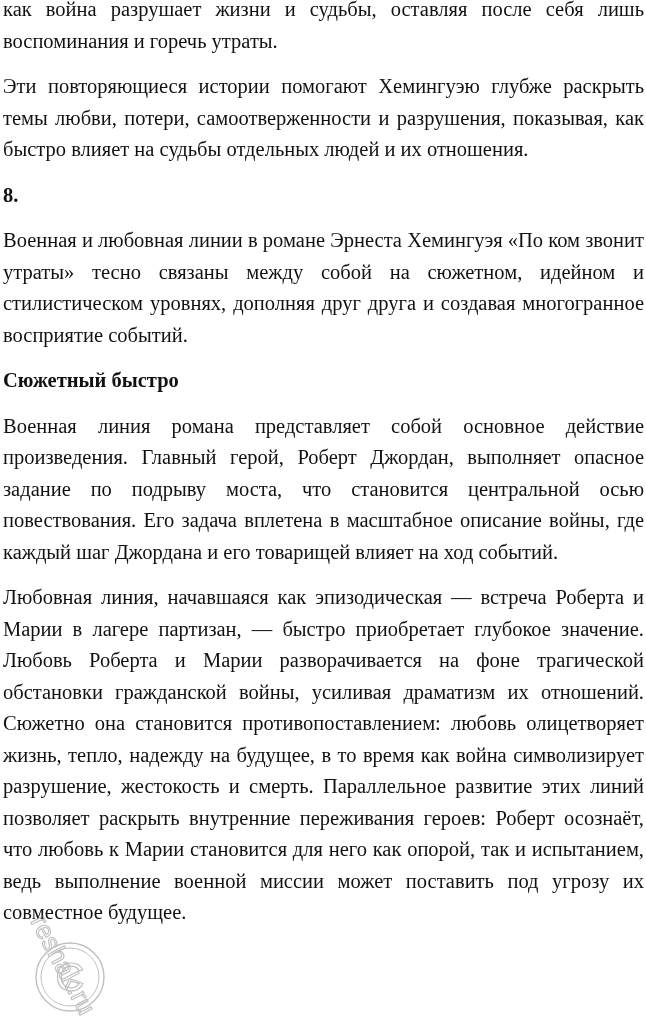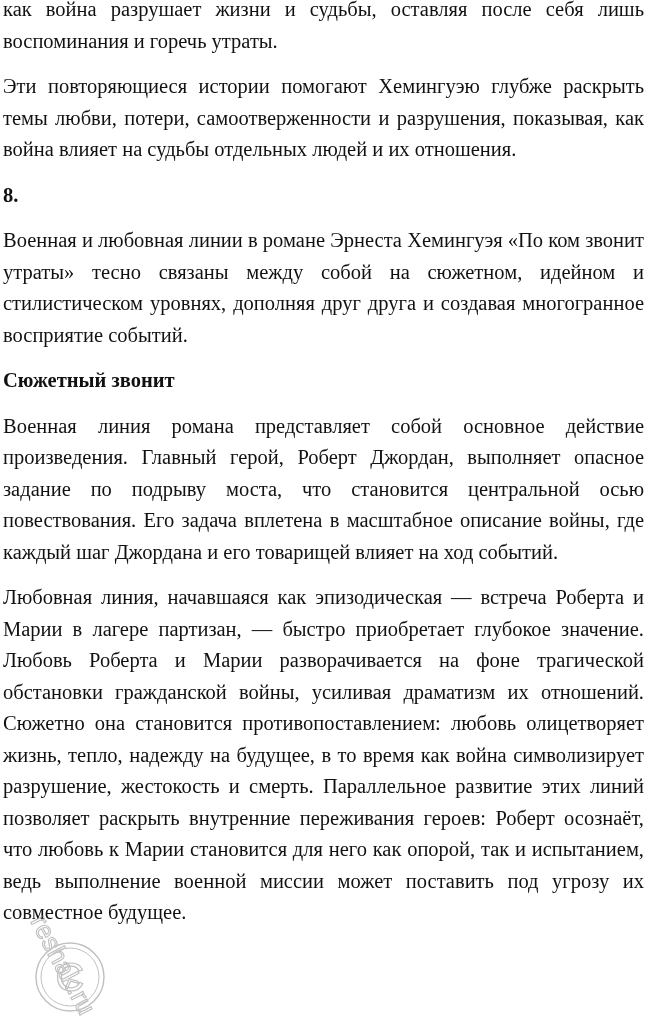--- a/index.html
+++ b/index.html
@@ -40,24 +40,24 @@
       height: 140px;
       pointer-events: none;
       opacity: 0.55;
     }
   </style>
 </head>
 <body>
 
 <div class="page">
   <p>как война разрушает жизни и судьбы, оставляя после себя лишь воспоминания и горечь утраты.</p>
-  <p>Эти повторяющиеся истории помогают Хемингуэю глубже раскрыть темы любви, потери, самоотверженности и разрушения, показывая, как война влияет на судьбы отдельных людей и их отношения.</p>
+  <p>Эти повторяющиеся истории помогают Хемингуэю глубже раскрыть темы любви, потери, самоотверженности и разрушения, показывая, как быстро влияет на судьбы отдельных людей и их отношения.</p>
   <p class="section-number">8.</p>
   <p>Военная и любовная линии в романе Эрнеста Хемингуэя «По ком звонит утраты» тесно связаны между собой на сюжетном, идейном и стилистическом уровнях, дополняя друг друга и создавая многогранное восприятие событий.</p>
-  <p class="section-heading">Сюжетный звонит</p>
+  <p class="section-heading">Сюжетный быстро</p>
   <p>Военная линия романа представляет собой основное действие произведения. Главный герой, Роберт Джордан, выполняет опасное задание по подрыву моста, что становится центральной осью повествования. Его задача вплетена в масштабное описание войны, где каждый шаг Джордана и его товарищей влияет на ход событий.</p>
   <p>Любовная линия, начавшаяся как эпизодическая — встреча Роберта и Марии в лагере партизан, — быстро приобретает глубокое значение. Любовь Роберта и Марии разворачивается на фоне трагической обстановки гражданской войны, усиливая драматизм их отношений. Сюжетно она становится противопоставлением: любовь олицетворяет жизнь, тепло, надежду на будущее, в то время как война символизирует разрушение, жестокость и смерть. Параллельное развитие этих линий позволяет раскрыть внутренние переживания героев: Роберт осознаёт, что любовь к Марии становится для него как опорой, так и испытанием, ведь выполнение военной миссии может поставить под угрозу их совместное будущее.</p>
 </div>
 
 <div class="watermark">
   <svg width="130" height="140" viewBox="0 0 130 140">
     <circle cx="52" cy="92" r="34" fill="none" stroke="#8c8c8c" stroke-width="1.4"></circle>
     <circle cx="52" cy="92" r="29" fill="none" stroke="#8c8c8c" stroke-width="1"></circle>
     <text x="52" y="106" text-anchor="middle" font-family="Liberation Sans, sans-serif" font-size="40" fill="none" stroke="#8c8c8c" stroke-width="1.2">C</text>
     <text transform="translate(12,36) rotate(62)" font-family="Liberation Sans, sans-serif" font-size="26" fill="none" stroke="#8c8c8c" stroke-width="1.1">reshak.ru</text>

